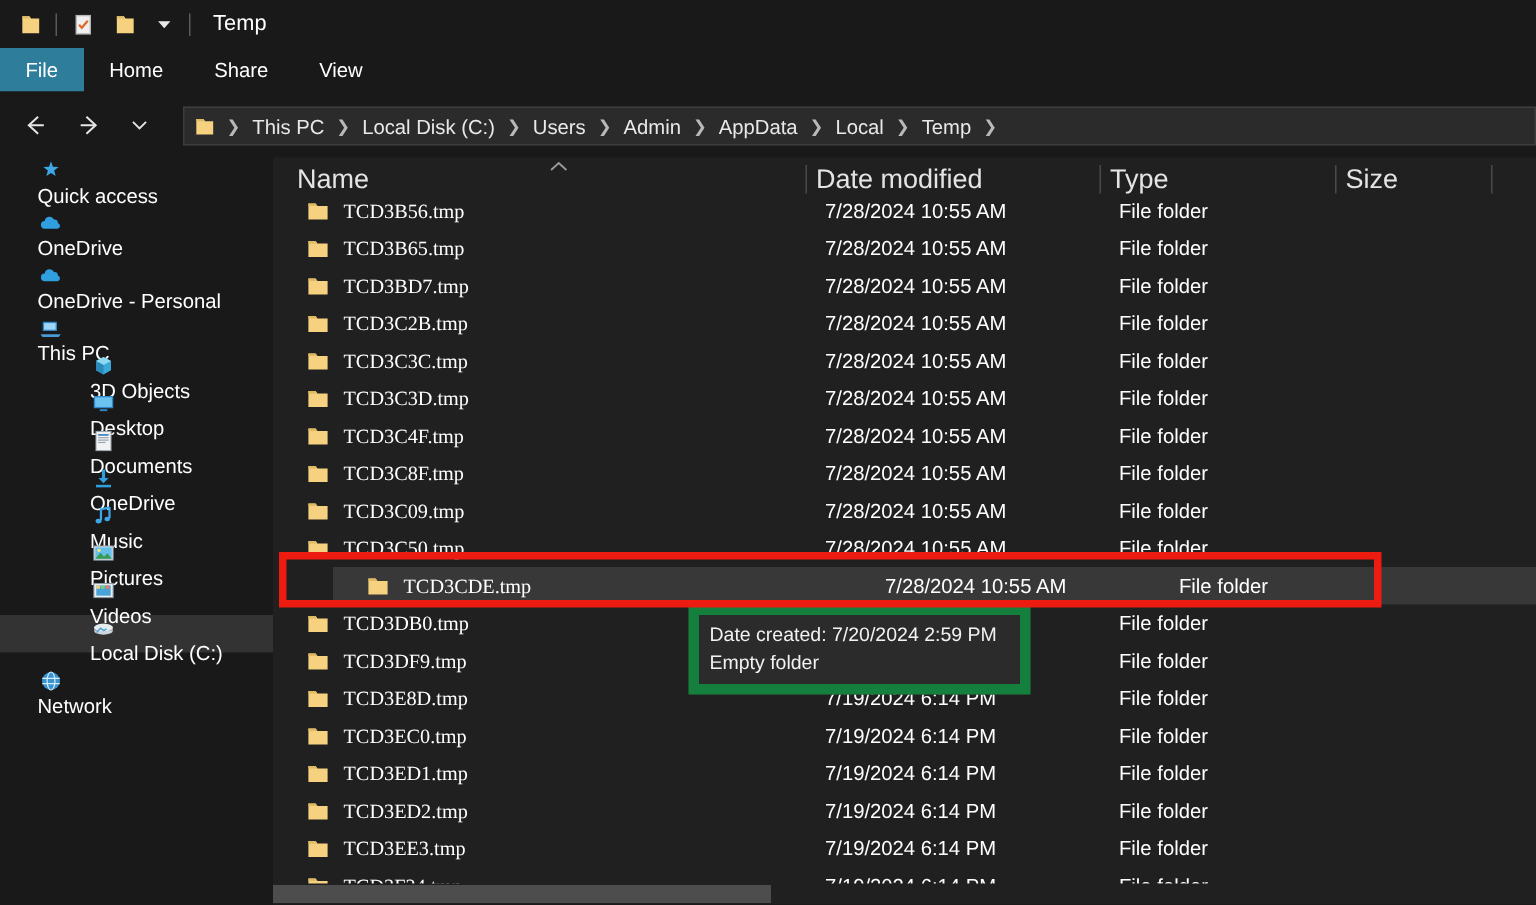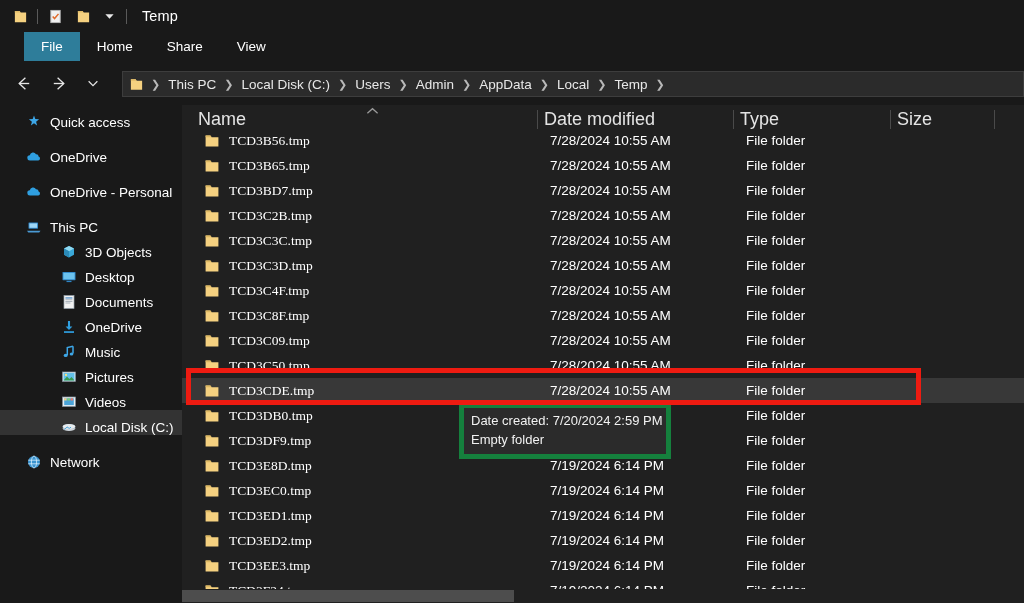--- a/index.html
+++ b/index.html
@@ -25,21 +25,21 @@
 
   
   #ribbon {
     position: absolute; left: 0; top: 32px; width: 1024px; height: 29px;
     background: #191919; display: flex; align-items: stretch;
   }
   .rtab {
     display: flex; align-items: center; justify-content: center;
     color: #ffffff; font-size: 13.5px; padding: 0 17px; cursor: default;
   }
-  .rtab.active { background: #2e7d9a; margin-left: 24px; }
+  .rtab.active { background: #2e7d9a; }
 
   
   #navbar {
     position: absolute; left: 0; top: 61px; width: 1024px; height: 44px;
     background: #191919; display: flex; align-items: center;
   }
   .navbtn {
     width: 30px; height: 30px; display: flex; align-items: center; justify-content: center;
     color: #e6e6e6;
   }
@@ -52,22 +52,22 @@
   .crumb-sep {
     color: #b9b9b9; font-size: 11px; padding: 0 7px; display: inline-flex; align-items: center;
   }
 
   
   #sidebar {
     position: absolute; left: 0; top: 105px; width: 182px; height: 498px;
     background: #191919; overflow: hidden;
   }
   .nav-item {
-    display: flex; align-items: flex-end; height: 25px; padding-left: 25px;
-    color: #ffffff; font-size: 13.5px; white-space: nowrap;
+    display: flex; align-items: flex-start; height: 25px; padding-left: 25px;
+    color: #ffffff; font-size: 13.5px; white-space: nowrap; flex-direction: column;
   }
   .nav-item.indent { padding-left: 60px; }
   .nav-item.selected { background: #333333; }
   .nav-ico {
     width: 18px; height: 17px; margin-right: 7px; flex: 0 0 18px;
     display: flex; align-items: center; justify-content: center;
   }
   .nav-gap { height: 10px; }
 
   
@@ -89,37 +89,37 @@
   }
 
   #rows {
     position: absolute; left: 0; top: 29px; width: 842px; height: 469px;
     overflow: hidden;
   }
   .row {
     position: relative; height: 25px; display: flex; align-items: center;
     color: #ffffff; font-size: 13.5px; white-space: nowrap;
   }
-  .row.selected { background: #383838; }
+  .row.selected { background: #383838; margin-left: 40px; }
   .row .c-name { position: absolute; left: 22px; display: flex; align-items: flex-end; font-family: Liberation Serif, serif; }
   .row .c-date { position: absolute; left: 368px; }
   .row .c-type { position: absolute; left: 564px; }
   .row .c-size { position: absolute; left: 720px; }
   .folder-ico { width: 16px; height: 16px; margin-right: 9px; flex: 0 0 16px; }
 
   
   #headmask {
     position: absolute; left: 0; top: 0; width: 842px; height: 29px;
     background: #202020; z-index: 5;
   }
 
   
   #tooltip {
-    position: absolute; left: 459px; top: 403px; width: 212px;
-    background: #2b2b2b; border: 5px solid #15803d;
+    position: absolute; left: 459px; top: 403px; width: 228px;
+    background: #2b2b2b; border: 7px solid #15803d;
     padding: 3px 7px 5px 7px; z-index: 30;
   }
   #tooltip div { color: #f2f2f2; font-size: 13px; line-height: 19px; white-space: nowrap; }
 
   
   #redbox {
     position: absolute; left: 186px; top: 368px; width: 735px; height: 37px;
     border: 5px solid #ee1b11; z-index: 40; pointer-events: none;
   }
 

